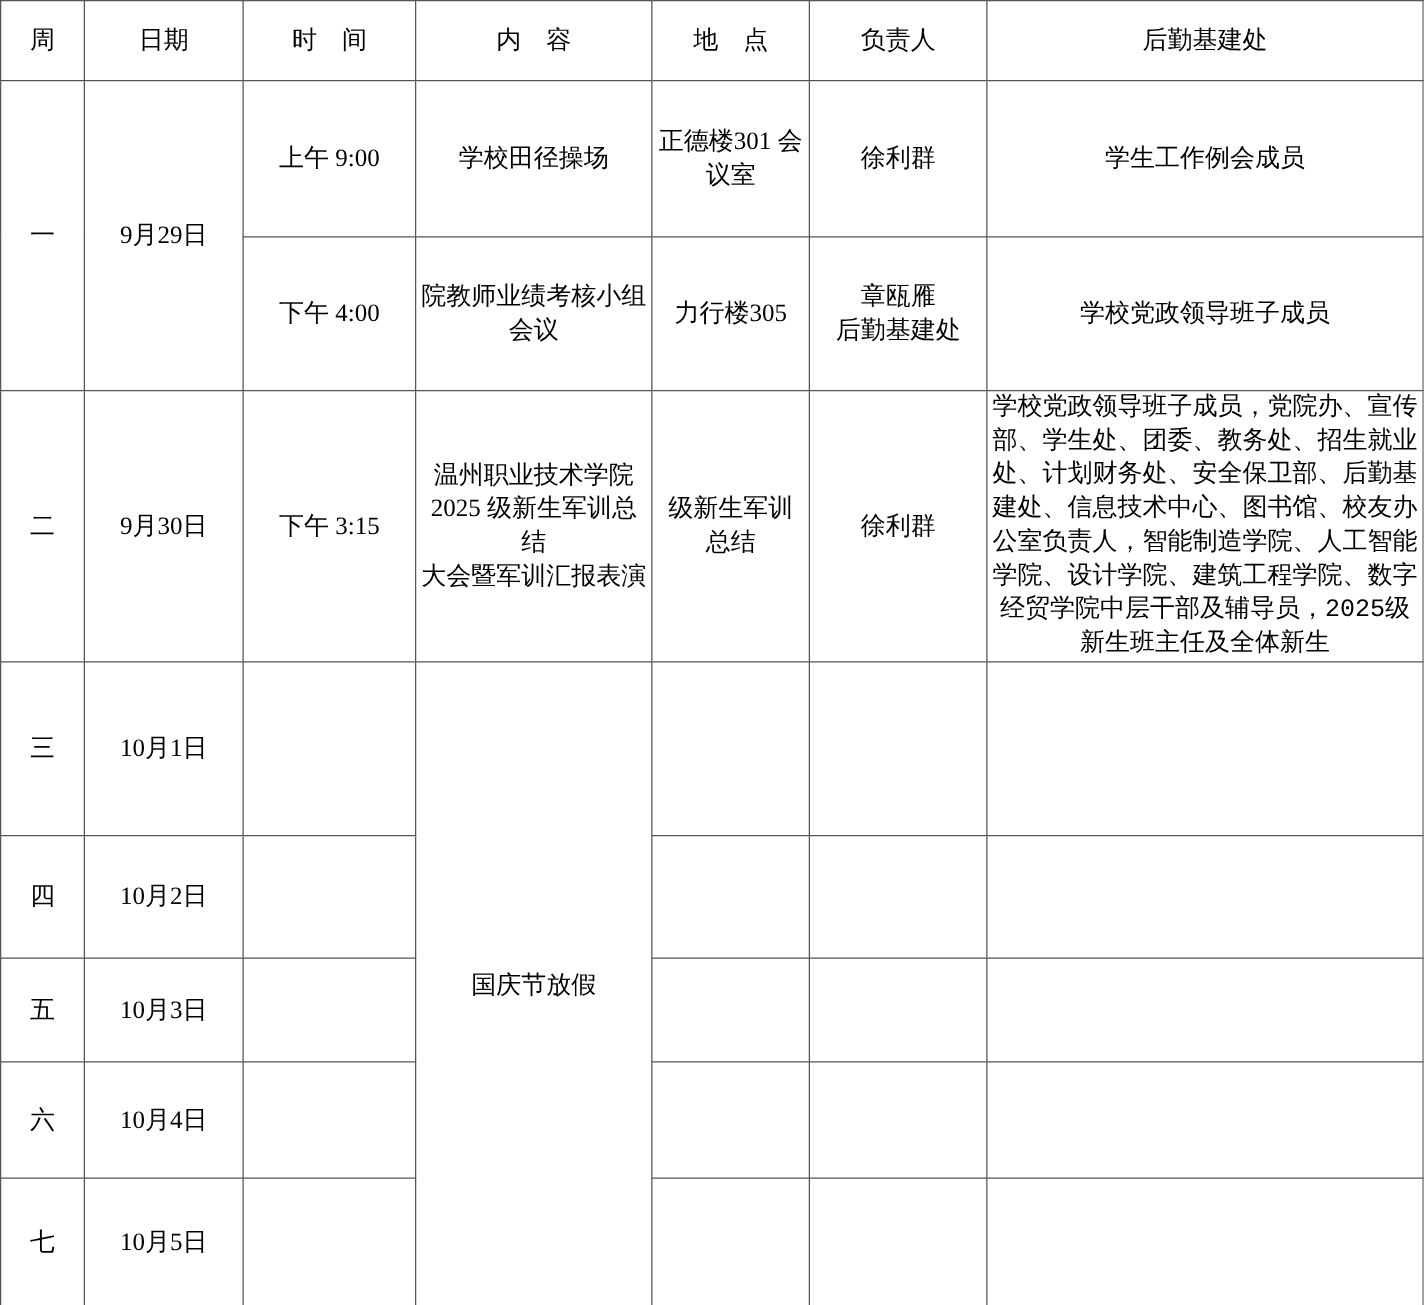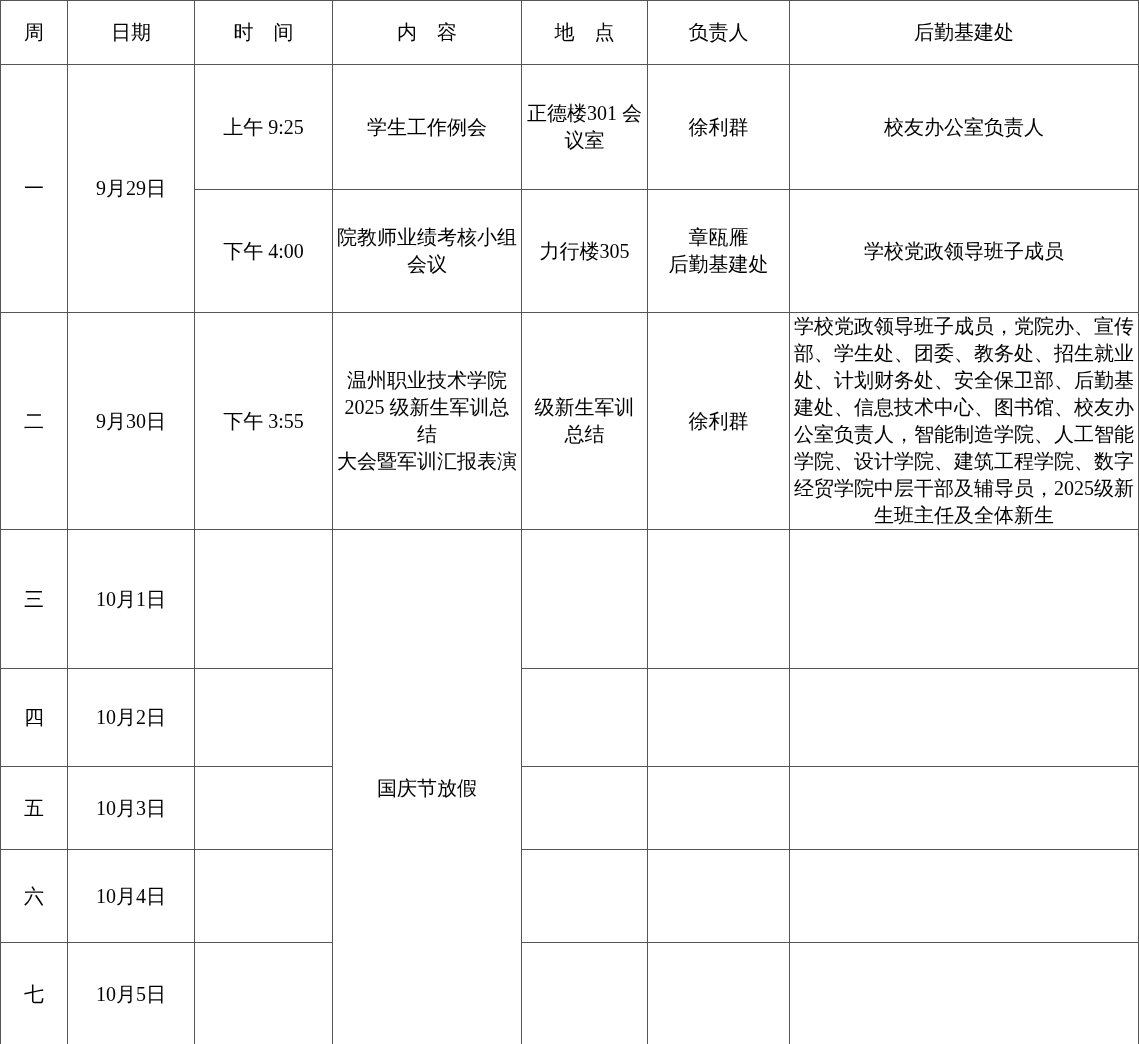--- a/index.html
+++ b/index.html
@@ -32,20 +32,21 @@
     word-break: break-word;
   }
   .preline {
     white-space: pre-line;
   }
   .justify {
     text-align: justify;
     text-align-last: center;
     line-height: 23.5px;
     padding: 0 4px;
+    font-family: Liberation Mono, monospace;
   }
 </style>
 </head>
 <body>
 
 <table class="schedule">
   <colgroup>
     <col style="width:67px">
     <col style="width:127px">
     <col style="width:138px">
@@ -62,42 +63,42 @@
     <th>时　间</th>
     <th>内　容</th>
     <th>地　点</th>
     <th>负责人</th>
     <th>后勤基建处</th>
   </tr>
 
   <tr style="height:125px">
     <td rowspan="2">一</td>
     <td rowspan="2">9月29日</td>
-    <td>上午 9:25</td>
-    <td>学生工作例会</td>
+    <td>上午 9:00</td>
+    <td>学校田径操场</td>
     <td class="preline">正德楼301 会
 议室</td>
     <td>徐利群</td>
-    <td>校友办公室负责人</td>
+    <td>学生工作例会成员</td>
   </tr>
 
   <tr style="height:123px">
     <td>下午 4:00</td>
     <td class="preline">院教师业绩考核小组
 会议</td>
     <td>力行楼305</td>
     <td class="preline">章瓯雁
 后勤基建处</td>
     <td>学校党政领导班子成员</td>
   </tr>
 
   <tr style="height:211px">
     <td>二</td>
     <td>9月30日</td>
-    <td>下午 3:55</td>
+    <td>下午 3:15</td>
     <td class="preline">温州职业技术学院
 2025 级新生军训总结
 大会暨军训汇报表演</td>
     <td>级新生军训总结</td>
     <td>徐利群</td>
     <td class="justify">学校党政领导班子成员，党院办、宣传部、学生处、团委、教务处、招生就业处、计划财务处、安全保卫部、后勤基建处、信息技术中心、图书馆、校友办公室负责人，智能制造学院、人工智能学院、设计学院、建筑工程学院、数字经贸学院中层干部及辅导员，2025级新生班主任及全体新生</td>
   </tr>
 
   <tr style="height:139px">
     <td>三</td>

